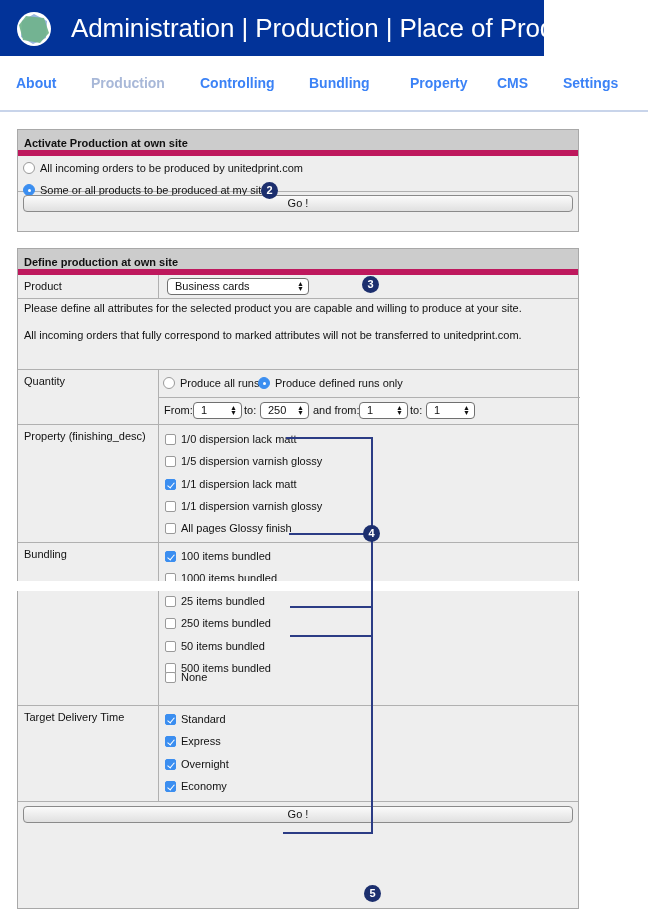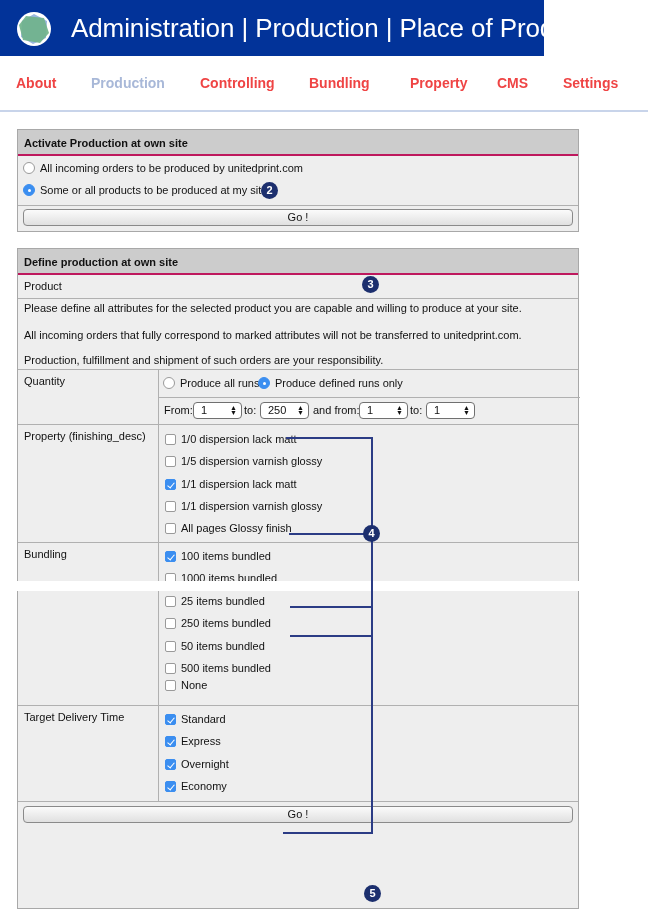--- a/index.html
+++ b/index.html
@@ -4,25 +4,25 @@
 <style>
   * { box-sizing: border-box; margin: 0; padding: 0; }
   html, body { width: 648px; height: 924px; background: #fff; overflow: hidden; }
   body { font-family: "Liberation Sans", sans-serif; font-size: 11px; color: #111; position: relative; }
 
   .header { position: absolute; left: 0; top: 0; width: 544px; height: 56px; background: #023399; }
   .logo { position: absolute; left: 16px; top: 11px; width: 36px; height: 36px; }
   .title { position: absolute; left: 71px; top: 13px; color: #fff; font-size: 26px; white-space: nowrap; letter-spacing: -0.1px; }
 
   .nav { position: absolute; left: 0; top: 56px; width: 648px; height: 56px; border-bottom: 2px solid #c8d4ea; }
-  .nav-item { position: absolute; top: 19px; font-size: 14px; font-weight: bold; color: #ef4444; white-space: nowrap; cursor: pointer; }
+  .nav-item { position: absolute; top: 19px; font-size: 14px; font-weight: bold; color: #3b82f6; white-space: nowrap; cursor: pointer; }
   .nav-item.active { color: #a8b8d8; }
 
   .panel { position: absolute; left: 17px; width: 562px; border: 1px solid #a8a8a8; background: #eeeeee; }
-  .panel-head { height: 26px; background: #cccccc; border-bottom: 2px solid #be185d; font-weight: bold; padding: 7px 0 0 6px; }
+  .panel-head { height: 26px; background: #cccccc; border-bottom: 6px solid #be185d; font-weight: bold; padding: 7px 0 0 6px; }
   .row { position: relative; border-bottom: 1px solid #b0b0b0; }
   .row:last-child { border-bottom: none; }
   .lbl { position: absolute; left: 6px; top: 5px; }
   .col2 { position: absolute; left: 140px; top: 0; bottom: 0; border-left: 1px solid #b0b0b0; }
 
   .radio { display: inline-block; width: 12px; height: 12px; border-radius: 50%; border: 1px solid #9a9a9a; background: #fff; vertical-align: -2px; position: relative; }
   .radio.on { background: #3b8ef0; border-color: #3b8ef0; }
   .radio.on::after { content: ""; position: absolute; left: 4px; top: 4px; width: 3px; height: 3px; border-radius: 50%; background: #fff; }
 
   .cb { display: inline-block; width: 11px; height: 11px; border-radius: 2px; border: 1px solid #9a9a9a; background: #fff; vertical-align: -2px; position: relative; }
@@ -59,45 +59,50 @@
   <span class="nav-item active" style="left:91px">Production</span>
   <span class="nav-item" style="left:200px">Controlling</span>
   <span class="nav-item" style="left:309px">Bundling</span>
   <span class="nav-item" style="left:410px">Property</span>
   <span class="nav-item" style="left:497px">CMS</span>
   <span class="nav-item" style="left:563px">Settings</span>
 </div>
 
 <div class="panel" style="top:129px;height:103px">
   <div class="panel-head">Activate Production at own site</div>
-  <div class="row" style="height:50px">
+  <div class="row" style="height:36px">
     <div class="opt" style="top:6px;left:5px">
       <span class="radio"></span><span class="t">All incoming orders to be produced by unitedprint.com</span>
     </div>
     <div class="opt" style="top:28px;left:5px">
       <span class="radio on"></span><span class="t">Some or all products to be produced at my site</span>
     </div>
   </div>
   <div class="row" style="height:25px">
     <div class="go-btn" style="top:3px">Go !</div>
   </div>
 </div>
 <div class="badge" style="left:261px;top:182px">2</div>
 
 <div class="panel" style="top:248px;height:661px">
   <div class="panel-head">Define production at own site</div>
 
   <div class="row" style="height:24px">
     <span class="lbl">Product</span>
+    <div class="col2" style="width:421px">
+      <div class="select" style="left:8px;top:3px;width:142px">
+        <span>Business cards</span>
+        <span class="arr">▲<br>▼</span>
+      </div>
+    </div>
   </div>
 
   <div class="row" style="height:71px">
     <div style="position:absolute;left:6px;top:3px">Please define all attributes for the selected product you are capable and willing to produce at your site.</div>
     <div style="position:absolute;left:6px;top:30px">All incoming orders that fully correspond to marked attributes will not be transferred to unitedprint.com.</div>
-    <div style="position:absolute;left:6px;top:55px">Production, fulfillment and shipment of such orders are your responsibility.</div>
   </div>
 
   <div class="row" style="height:55px">
     <span class="lbl">Quantity</span>
     <div class="col2" style="width:421px">
       <div style="position:absolute;left:0;top:0;width:421px;height:28px;border-bottom:1px solid #b0b0b0"></div>
       <div class="opt" style="top:7px;left:4px">
         <span class="radio"></span><span class="t">Produce all runs</span>
       </div>
       <div class="opt" style="top:7px;left:99px">
@@ -137,21 +142,21 @@
 
   <div class="row" style="height:163px">
     <span class="lbl">Bundling</span>
     <div class="col2" style="width:421px">
       <div class="opt" style="top:7px"><span class="cb on"></span><span class="t">100 items bundled</span></div>
       <div class="opt" style="top:29px"><span class="cb"></span><span class="t">1000 items bundled</span></div>
       <div class="opt" style="top:52px"><span class="cb"></span><span class="t">25 items bundled</span></div>
       <div class="opt" style="top:74px"><span class="cb"></span><span class="t">250 items bundled</span></div>
       <div class="opt" style="top:97px"><span class="cb"></span><span class="t">50 items bundled</span></div>
       <div class="opt" style="top:119px"><span class="cb"></span><span class="t">500 items bundled</span></div>
-      <div class="opt" style="top:136px"><span class="cb"></span><span class="t">None</span></div>
+      <div class="opt" style="top:128px"><span class="cb"></span><span class="t">None</span></div>
     </div>
   </div>
 
   <div class="row" style="height:96px">
     <span class="lbl">Target Delivery Time</span>
     <div class="col2" style="width:421px">
       <div class="opt" style="top:7px"><span class="cb on"></span><span class="t">Standard</span></div>
       <div class="opt" style="top:29px"><span class="cb on"></span><span class="t">Express</span></div>
       <div class="opt" style="top:52px"><span class="cb on"></span><span class="t">Overnight</span></div>
       <div class="opt" style="top:74px"><span class="cb on"></span><span class="t">Economy</span></div>

